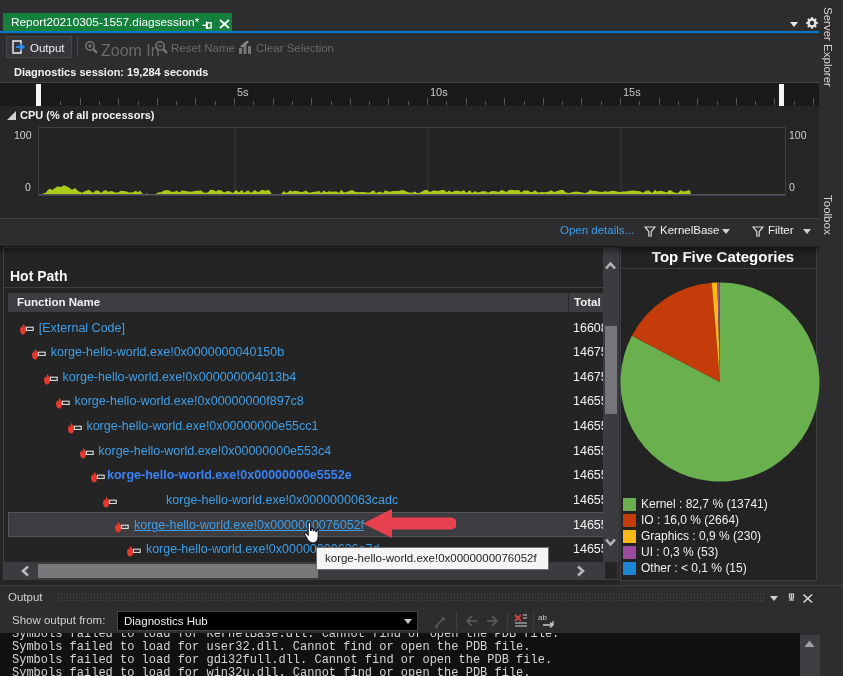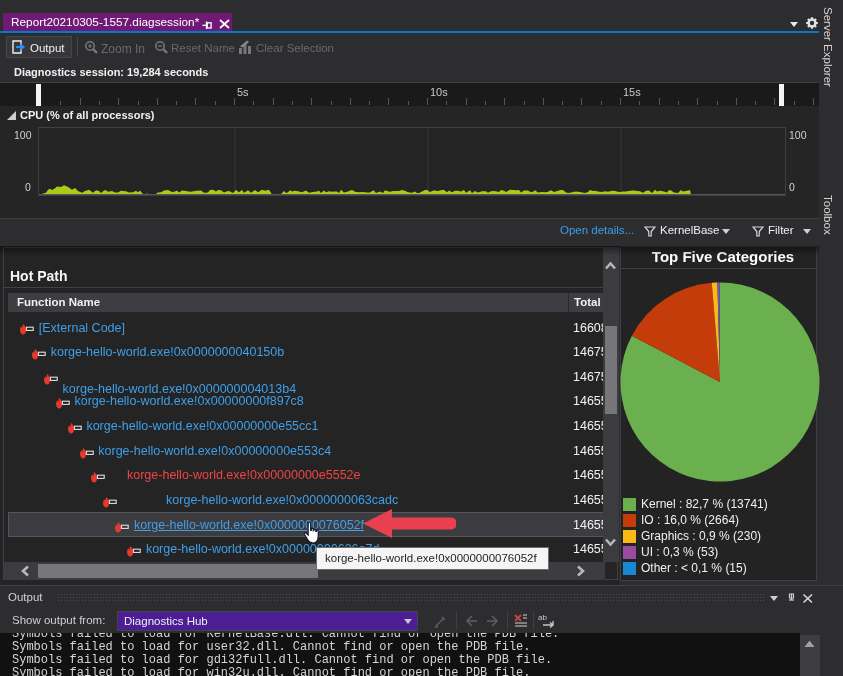--- a/index.html
+++ b/index.html
@@ -2,21 +2,21 @@
 <html><head><meta charset="utf-8">
 <style>
 *{margin:0;padding:0;box-sizing:border-box;}
 html,body{width:843px;height:676px;}
 body{background:#2d2d30;font-family:"Liberation Sans",sans-serif;position:relative;overflow:hidden;}
 .abs{position:absolute;}
 .vtext{writing-mode:vertical-rl;}
 </style></head>
 <body>
 
-<div class="abs" style="left:3px;top:13px;width:229px;height:19px;background:#701a75;color:#fff;font-size:11.8px;line-height:18px;padding-left:8px;">Report20210305-1557.diagsession*
+<div class="abs" style="left:3px;top:13px;width:229px;height:19px;background:#15803d;color:#fff;font-size:11.8px;line-height:18px;padding-left:8px;">Report20210305-1557.diagsession*
   <svg class="abs" style="left:199px;top:5px;" width="10" height="12" viewBox="0 0 10 12">
       <g stroke="#fff" stroke-width="1.3" fill="none">
         <path d="M0.5 7.3 H4"></path>
         <path d="M4.5 3.5 V11"></path>
         <rect x="5.2" y="4.8" width="3.9" height="5.2"></rect>
       </g>
     </svg>
   <svg class="abs" style="left:216px;top:6px;" width="11" height="10" viewBox="0 0 11 10">
       <g stroke="#fff" stroke-width="1.7">
         <path d="M1 1 L10 9 M10 1 L1 9"></path>
@@ -45,21 +45,21 @@
   </svg>
 <div class="abs" style="left:30px;top:42px;color:#f1f1f1;font-size:11.5px;">Output</div>
 <div class="abs" style="left:77px;top:37px;width:1px;height:20px;background:#46464a;"></div>
 <svg class="abs" style="left:84px;top:40px;" width="15" height="15" viewBox="0 0 15 15">
     <g stroke="#77777a" fill="none" stroke-width="1.5">
       <circle cx="6" cy="6" r="4.2"></circle>
       <path d="M9.2 9.2 L13 13" stroke-width="2.4"></path>
       <path d="M4 6 H8 M6 4 V8" stroke-width="1.2"></path>
     </g>
   </svg>
-<div class="abs" style="left:101px;top:42px;color:#6a6a6d;font-size:12px;">Zoom In</div>
+<div class="abs" style="left:101px;top:42px;color:#6a6a6d;font-size:16px;">Zoom In</div>
 <svg class="abs" style="left:154px;top:40px;" width="15" height="15" viewBox="0 0 15 15">
     <g stroke="#77777a" fill="none" stroke-width="1.5">
       <circle cx="6" cy="6" r="4.2"></circle>
       <path d="M9.2 9.2 L13 13" stroke-width="2.4"></path>
       <path d="M4 6 H8" stroke-width="1.2"></path>
     </g>
   </svg>
 <div class="abs" style="left:171px;top:42px;color:#6a6a6d;font-size:11.5px;">Reset Name</div>
 <svg class="abs" style="left:238px;top:40px;" width="15" height="15" viewBox="0 0 15 15">
     <g fill="#77777a">
@@ -173,21 +173,21 @@
     <svg class="abs" style="left:31.9px;top:348.9px;" width="16" height="11" viewBox="0 0 16 11">
       <path d="M3.4 0 C4.6 1.8 6.2 3 6.2 5.8 C6.2 8.8 4.7 10.5 3.1 10.5 C1.5 10.5 0 8.8 0 5.8 C0 4.3 0.7 3.3 1.4 2.2 C1.8 3.1 2.3 3.6 2.8 3.4 C2.3 2.2 2.8 1 3.4 0 Z" fill="#e5392e"></path>
       <rect x="6.4" y="3.2" width="6.8" height="3.2" fill="none" stroke="#e8e8e8" stroke-width="1.05"></rect>
     </svg>
     <div class="abs" style="left:50.7px;top:345.1px;color:#3f9fe8;font-size:12.5px;">korge-hello-world.exe!0x0000000040150b</div>
     <div class="abs" style="left:573px;top:345.1px;width:32px;overflow:hidden;color:#f2f2f2;font-size:12.5px;white-space:nowrap;">14675</div>
     <svg class="abs" style="left:43.8px;top:373.6px;" width="16" height="11" viewBox="0 0 16 11">
       <path d="M3.4 0 C4.6 1.8 6.2 3 6.2 5.8 C6.2 8.8 4.7 10.5 3.1 10.5 C1.5 10.5 0 8.8 0 5.8 C0 4.3 0.7 3.3 1.4 2.2 C1.8 3.1 2.3 3.6 2.8 3.4 C2.3 2.2 2.8 1 3.4 0 Z" fill="#e5392e"></path>
       <rect x="6.4" y="3.2" width="6.8" height="3.2" fill="none" stroke="#e8e8e8" stroke-width="1.05"></rect>
     </svg>
-    <div class="abs" style="left:62.6px;top:369.8px;color:#3f9fe8;font-size:12.5px;margin-top:12px;">korge-hello-world.exe!0x000000004013b4</div>
+    <div class="abs" style="left:62.6px;top:369.8px;color:#3f9fe8;font-size:12.5px;">korge-hello-world.exe!0x000000004013b4</div>
     <div class="abs" style="left:573px;top:369.8px;width:32px;overflow:hidden;color:#f2f2f2;font-size:12.5px;white-space:nowrap;">14675</div>
     <svg class="abs" style="left:55.7px;top:398.3px;" width="16" height="11" viewBox="0 0 16 11">
       <path d="M3.4 0 C4.6 1.8 6.2 3 6.2 5.8 C6.2 8.8 4.7 10.5 3.1 10.5 C1.5 10.5 0 8.8 0 5.8 C0 4.3 0.7 3.3 1.4 2.2 C1.8 3.1 2.3 3.6 2.8 3.4 C2.3 2.2 2.8 1 3.4 0 Z" fill="#e5392e"></path>
       <rect x="6.4" y="3.2" width="6.8" height="3.2" fill="none" stroke="#e8e8e8" stroke-width="1.05"></rect>
     </svg>
     <div class="abs" style="left:74.5px;top:394.4px;color:#3f9fe8;font-size:12.5px;">korge-hello-world.exe!0x00000000f897c8</div>
     <div class="abs" style="left:573px;top:394.4px;width:32px;overflow:hidden;color:#f2f2f2;font-size:12.5px;white-space:nowrap;">14655</div>
     <svg class="abs" style="left:67.6px;top:422.9px;" width="16" height="11" viewBox="0 0 16 11">
       <path d="M3.4 0 C4.6 1.8 6.2 3 6.2 5.8 C6.2 8.8 4.7 10.5 3.1 10.5 C1.5 10.5 0 8.8 0 5.8 C0 4.3 0.7 3.3 1.4 2.2 C1.8 3.1 2.3 3.6 2.8 3.4 C2.3 2.2 2.8 1 3.4 0 Z" fill="#e5392e"></path>
       <rect x="6.4" y="3.2" width="6.8" height="3.2" fill="none" stroke="#e8e8e8" stroke-width="1.05"></rect>
@@ -197,21 +197,21 @@
     <svg class="abs" style="left:79.5px;top:447.6px;" width="16" height="11" viewBox="0 0 16 11">
       <path d="M3.4 0 C4.6 1.8 6.2 3 6.2 5.8 C6.2 8.8 4.7 10.5 3.1 10.5 C1.5 10.5 0 8.8 0 5.8 C0 4.3 0.7 3.3 1.4 2.2 C1.8 3.1 2.3 3.6 2.8 3.4 C2.3 2.2 2.8 1 3.4 0 Z" fill="#e5392e"></path>
       <rect x="6.4" y="3.2" width="6.8" height="3.2" fill="none" stroke="#e8e8e8" stroke-width="1.05"></rect>
     </svg>
     <div class="abs" style="left:98.3px;top:443.8px;color:#3f9fe8;font-size:12.5px;">korge-hello-world.exe!0x00000000e553c4</div>
     <div class="abs" style="left:573px;top:443.8px;width:32px;overflow:hidden;color:#f2f2f2;font-size:12.5px;white-space:nowrap;">14655</div>
     <svg class="abs" style="left:91.4px;top:472.2px;" width="16" height="11" viewBox="0 0 16 11">
       <path d="M3.4 0 C4.6 1.8 6.2 3 6.2 5.8 C6.2 8.8 4.7 10.5 3.1 10.5 C1.5 10.5 0 8.8 0 5.8 C0 4.3 0.7 3.3 1.4 2.2 C1.8 3.1 2.3 3.6 2.8 3.4 C2.3 2.2 2.8 1 3.4 0 Z" fill="#e5392e"></path>
       <rect x="6.4" y="3.2" width="6.8" height="3.2" fill="none" stroke="#e8e8e8" stroke-width="1.05"></rect>
     </svg>
-    <div class="abs" style="left:127px;top:468.4px;color:#ef4444;font-size:12.5px;">korge-hello-world.exe!0x00000000e5552e</div>
+    <div class="abs" style="left:107px;top:468.4px;color:#3b82f6;font-size:12.5px;font-weight:bold;">korge-hello-world.exe!0x00000000e5552e</div>
     <div class="abs" style="left:573px;top:468.4px;width:32px;overflow:hidden;color:#f2f2f2;font-size:12.5px;white-space:nowrap;">14655</div>
     <svg class="abs" style="left:103.3px;top:496.8px;" width="16" height="11" viewBox="0 0 16 11">
       <path d="M3.4 0 C4.6 1.8 6.2 3 6.2 5.8 C6.2 8.8 4.7 10.5 3.1 10.5 C1.5 10.5 0 8.8 0 5.8 C0 4.3 0.7 3.3 1.4 2.2 C1.8 3.1 2.3 3.6 2.8 3.4 C2.3 2.2 2.8 1 3.4 0 Z" fill="#e5392e"></path>
       <rect x="6.4" y="3.2" width="6.8" height="3.2" fill="none" stroke="#e8e8e8" stroke-width="1.05"></rect>
     </svg>
     <div class="abs" style="left:122.1px;top:493.0px;color:#3f9fe8;font-size:12.5px;padding-left:44px;">korge-hello-world.exe!0x0000000063cadc</div>
     <div class="abs" style="left:573px;top:493.0px;width:32px;overflow:hidden;color:#f2f2f2;font-size:12.5px;white-space:nowrap;">14655</div>
     <div class="abs" style="left:8px;top:512.3px;width:597px;height:25px;background:#3d3d41;border:1px solid #55555a;"></div>
     <svg class="abs" style="left:115.2px;top:521.5px;" width="16" height="11" viewBox="0 0 16 11">
       <path d="M3.4 0 C4.6 1.8 6.2 3 6.2 5.8 C6.2 8.8 4.7 10.5 3.1 10.5 C1.5 10.5 0 8.8 0 5.8 C0 4.3 0.7 3.3 1.4 2.2 C1.8 3.1 2.3 3.6 2.8 3.4 C2.3 2.2 2.8 1 3.4 0 Z" fill="#e5392e"></path>
@@ -286,21 +286,21 @@
       <path d="M5.5 2 V8"></path>
       <path d="M3 8 H8"></path>
       <path d="M3.5 2 H7.5 V6 H3.5 Z"></path>
     </g>
   </svg>
 <svg class="abs" style="left:802px;top:593px;" width="12" height="11" viewBox="0 0 12 11">
     <path d="M1.5 1.5 L10 9.5 M10 1.5 L1.5 9.5" stroke="#d8d8d8" stroke-width="1.6"></path>
   </svg>
 
 <div class="abs" style="left:12px;top:614px;color:#d0d0d0;font-size:11.5px;">Show output from:</div>
-<div class="abs" style="left:117px;top:611px;width:301px;height:20px;background:#4c1d95;border:1px solid #434348;color:#f0f0f0;font-size:11.5px;line-height:18px;padding-left:6px;">Diagnostics Hub</div>
+<div class="abs" style="left:117px;top:611px;width:301px;height:20px;background:#000000;border:1px solid #434348;color:#f0f0f0;font-size:11.5px;line-height:18px;padding-left:6px;">Diagnostics Hub</div>
 <div class="abs" style="left:404px;top:619px;width:0;height:0;border-left:4px solid transparent;border-right:4px solid transparent;border-top:5px solid #c8c8c8;"></div>
 
 <svg class="abs" style="left:433px;top:613px;" width="16" height="16" viewBox="0 0 16 16">
     <g stroke="#5f5f62" stroke-width="1.5" fill="none">
       <path d="M3 13 L10 6"></path>
       <path d="M9 4 L12 7"></path>
       <path d="M2 14 L5 13.5"></path>
     </g>
   </svg>
 <div class="abs" style="left:456px;top:612px;width:1px;height:18px;background:#3f3f46;"></div>

